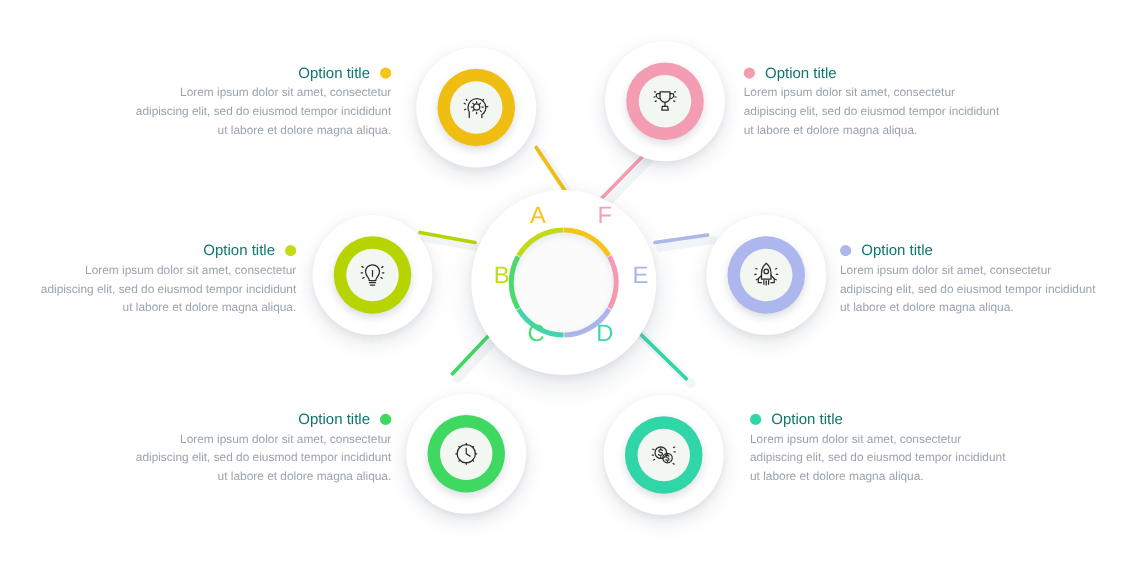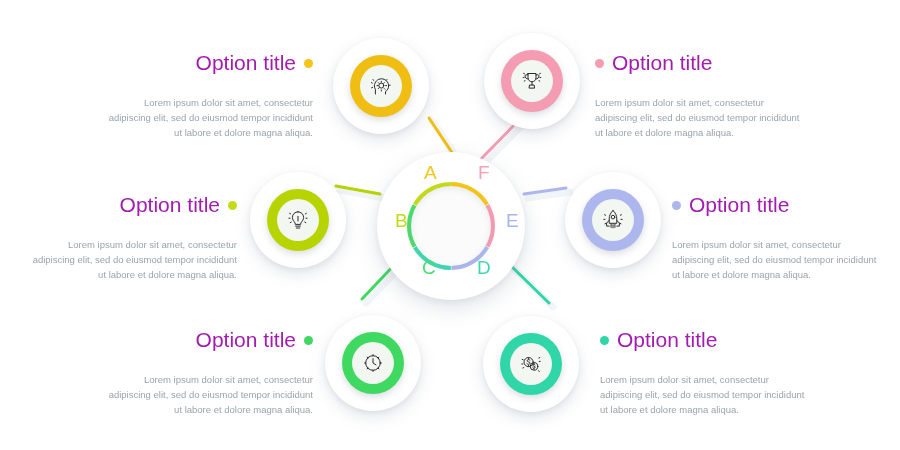--- a/index.html
+++ b/index.html
@@ -60,25 +60,25 @@
     font-family:"Liberation Sans", sans-serif;
     font-weight:400;
     line-height:1;
     user-select:none;
   }
 
   
   .block{position:absolute;width:205px;}
   .block .title-row{display:flex;align-items:center;gap:8px;}
   .block .title{
-    font-size:21px;color:#a21caf;font-weight:400;white-space:nowrap;
+    font-size:12px;color:#0f766e;font-weight:400;white-space:nowrap;
   }
   .block .dot{width:9px;height:9px;border-radius:50%;flex:none;}
   .block .desc{
-    margin-top:20px;
+    margin-top:2px;
     font-size:9.5px;
     line-height:1.58;
     color:#9aa3ad;
   }
   .block.right-align{text-align:right;}
   .block.right-align .title-row{justify-content:flex-end;}
   .block.left-align{text-align:left;}
   .block.left-align .title-row{justify-content:flex-start;}
 </style>
 </head>

